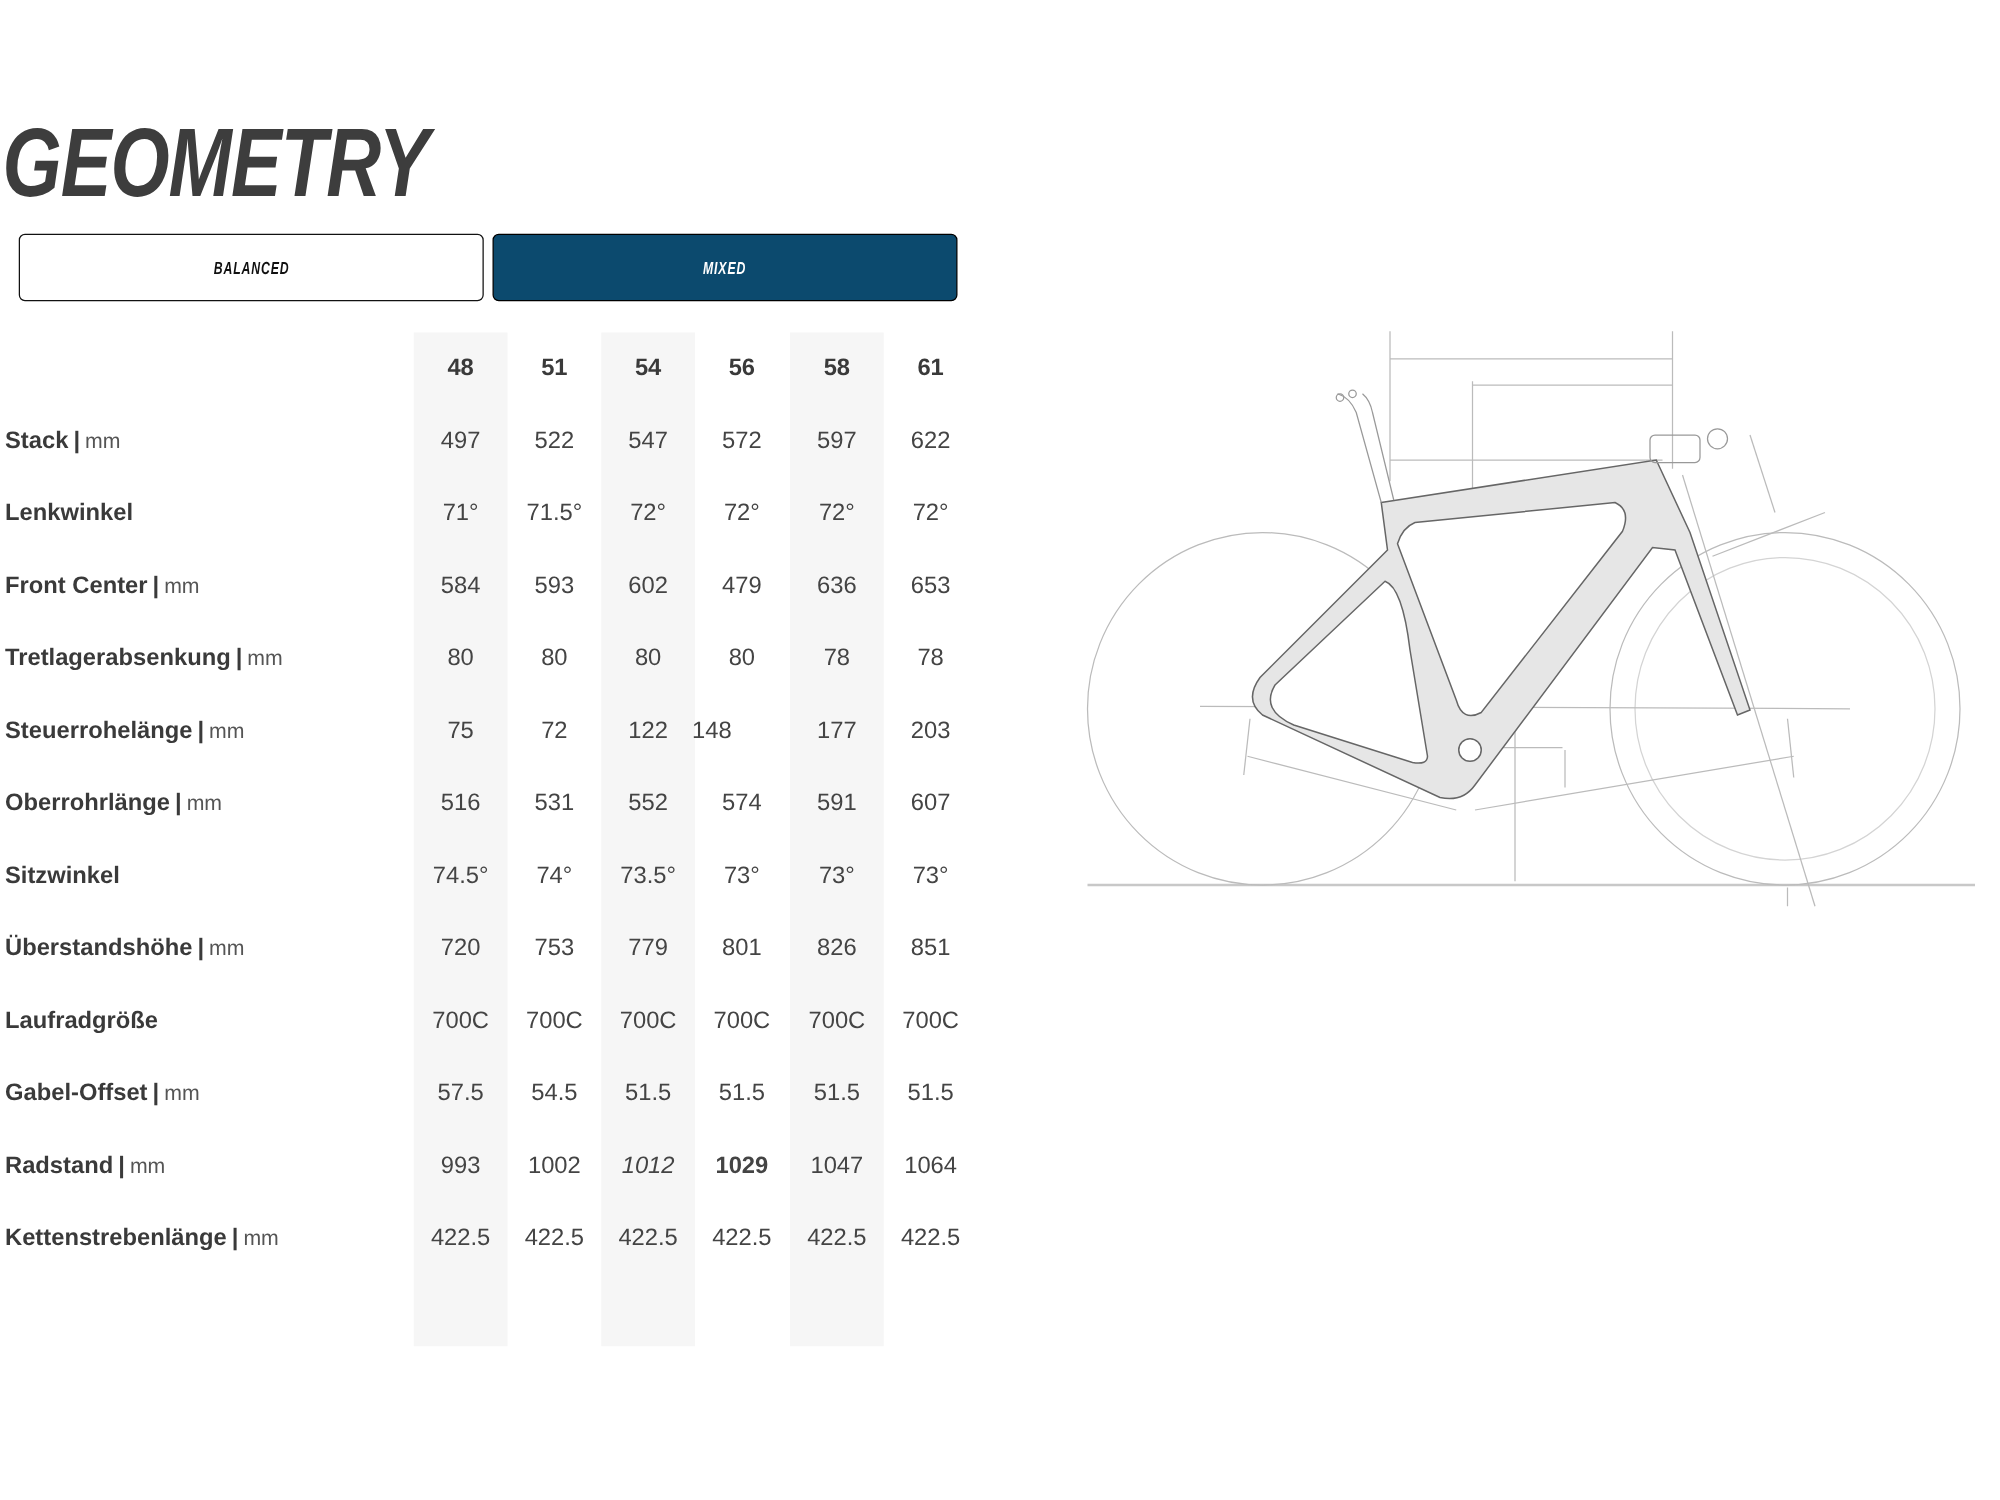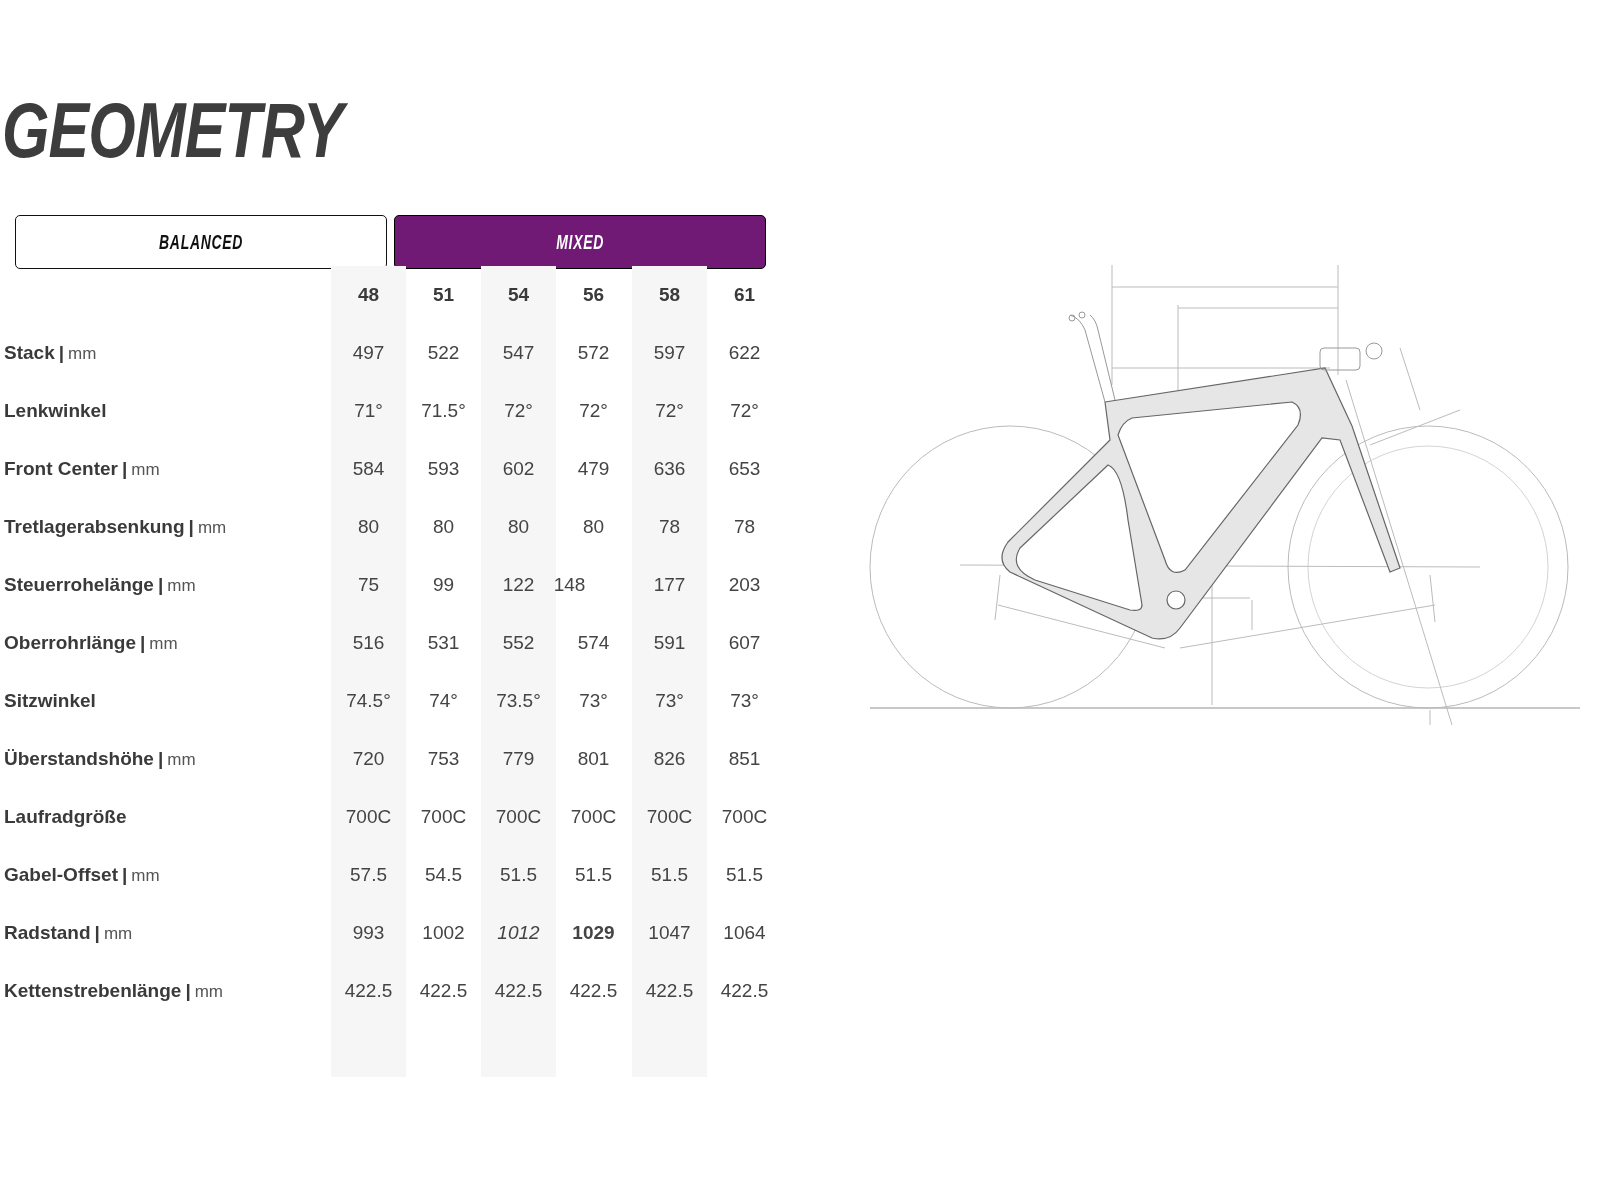--- a/index.html
+++ b/index.html
@@ -8,24 +8,24 @@
 
   .title {
     position: absolute; left: 2px; top: 88px;
     font-family: "Liberation Sans", sans-serif; font-weight: 700; font-style: italic;
     font-size: 78px; letter-spacing: -1px; color: #3d3d3d;
     transform: scaleX(0.78); transform-origin: left top; line-height: 84px;
   }
 
   .toggle { position: absolute; top: 187px; height: 54px; box-sizing: border-box;
             border-radius: 5px; display: flex; align-items: center; justify-content: center;
-            font-weight: 700; font-style: italic; font-size: 20px; letter-spacing: 1px; cursor: pointer; margin-top: 28px; }
+            font-weight: 700; font-style: italic; font-size: 14px; letter-spacing: 1px; cursor: pointer; }
   .toggle span { display: inline-block; transform: scaleX(0.7); }
   .toggle.balanced { left: 15px; width: 372px; border: 1.5px solid #111; background: #fff; color: #111; }
-  .toggle.mixed { left: 394px; width: 372px; background: #701a75; color: #fff; border: 1.5px solid #000; }
+  .toggle.mixed { left: 394px; width: 372px; background: #0c4a6e; color: #fff; border: 1.5px solid #000; }
 
   .col-shade { position: absolute; top: 266px; height: 811px; width: 75px; background: #f6f6f6; }
 
   .table { position: absolute; left: 0; top: 266px; width: 790px; }
   .row { position: relative; height: 58px; }
   .row.header { height: 58px; }
   .label { position: absolute; left: 4px; top: 0; height: 58px; line-height: 58px;
            font-size: 19px; font-weight: 700; color: #3a3a3a; white-space: nowrap; }
   .label .unit { font-weight: 400; font-size: 17px; color: #555; }
   .label .sep { font-weight: 700; margin: 0 4px; }
@@ -92,21 +92,21 @@
       <div class="cell" style="left: 331px;">80</div>
       <div class="cell" style="left: 406px;">80</div>
       <div class="cell" style="left: 481px;">80</div>
       <div class="cell" style="left: 556px;">80</div>
       <div class="cell" style="left: 632px;">78</div>
       <div class="cell" style="left: 707px;">78</div>
     </div>
     <div class="row">
       <div class="label"><span>Steuerrohelänge</span><span class="sep">|</span><span class="unit">mm</span></div>
       <div class="cell" style="left: 331px;">75</div>
-      <div class="cell" style="left: 406px;">99</div>
+      <div class="cell" style="left: 406px;">72</div>
       <div class="cell" style="left: 481px;">122</div>
       <div class="cell" style="left: 532px;">148</div>
       <div class="cell" style="left: 632px;">177</div>
       <div class="cell" style="left: 707px;">203</div>
     </div>
     <div class="row">
       <div class="label"><span>Oberrohrlänge</span><span class="sep">|</span><span class="unit">mm</span></div>
       <div class="cell" style="left: 331px;">516</div>
       <div class="cell" style="left: 406px;">531</div>
       <div class="cell" style="left: 481px;">552</div>

